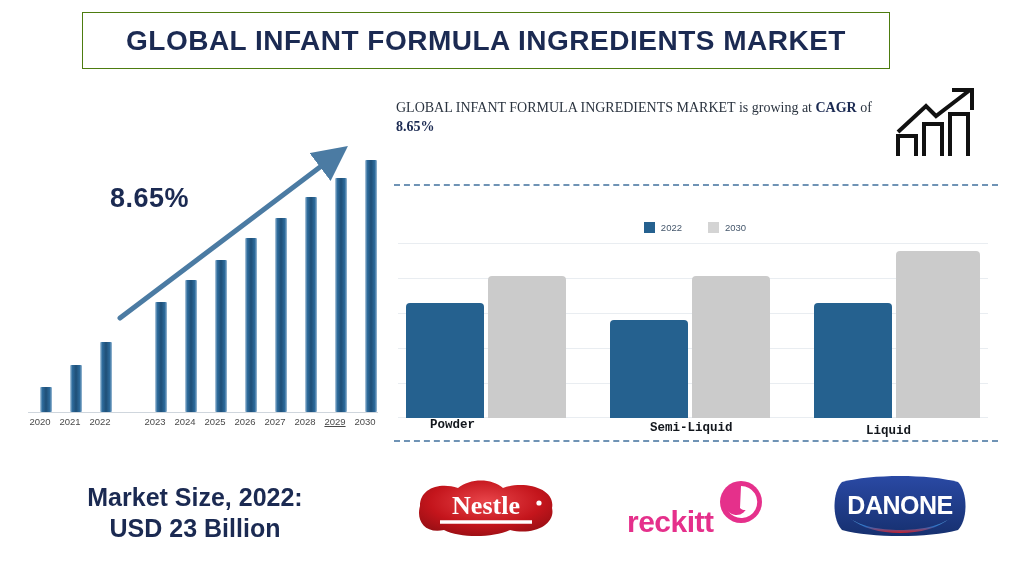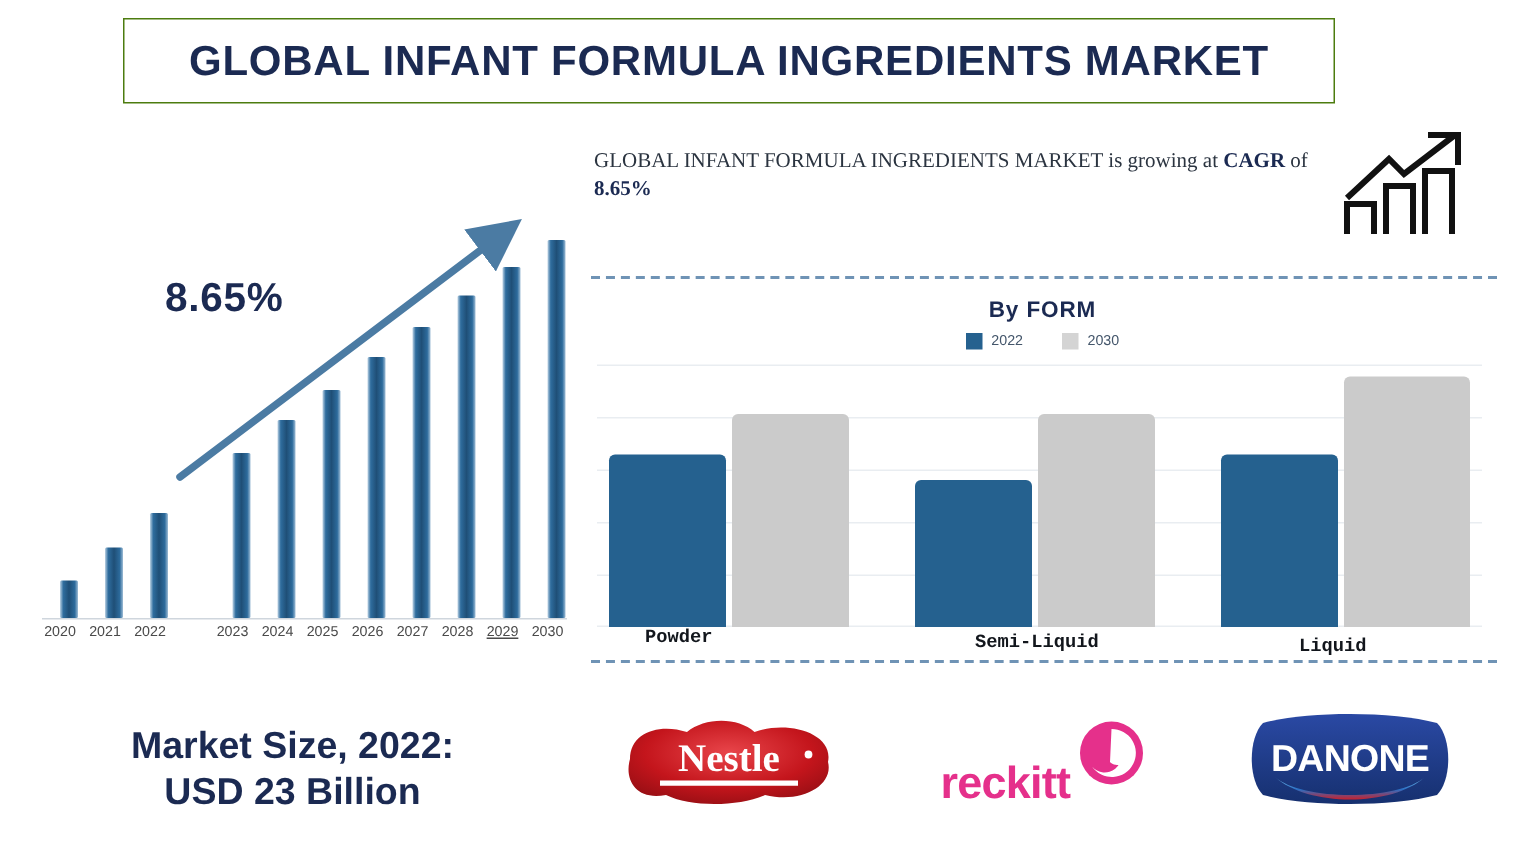--- a/index.html
+++ b/index.html
@@ -185,21 +185,20 @@
         <path d="M6 72 V52 H24 V72"></path>
         <path d="M32 72 V40 H50 V72"></path>
         <path d="M58 72 V30 H76 V72"></path>
         <path d="M6 48 L34 22 L44 32 L78 6"></path>
         <path d="M60 6 H80 V26"></path>
       </g>
     </svg>
 
     <div class="divider div1"></div>
 
-    <div class="form-title">By FORM</div>
 
     <div class="legend">
       <div class="legend-item">
         <span class="legend-swatch" style="background:#25618f;"></span>
         <span class="legend-label">2022</span>
       </div>
       <div class="legend-item">
         <span class="legend-swatch" style="background:#d4d4d4;"></span>
         <span class="legend-label">2030</span>
       </div>

